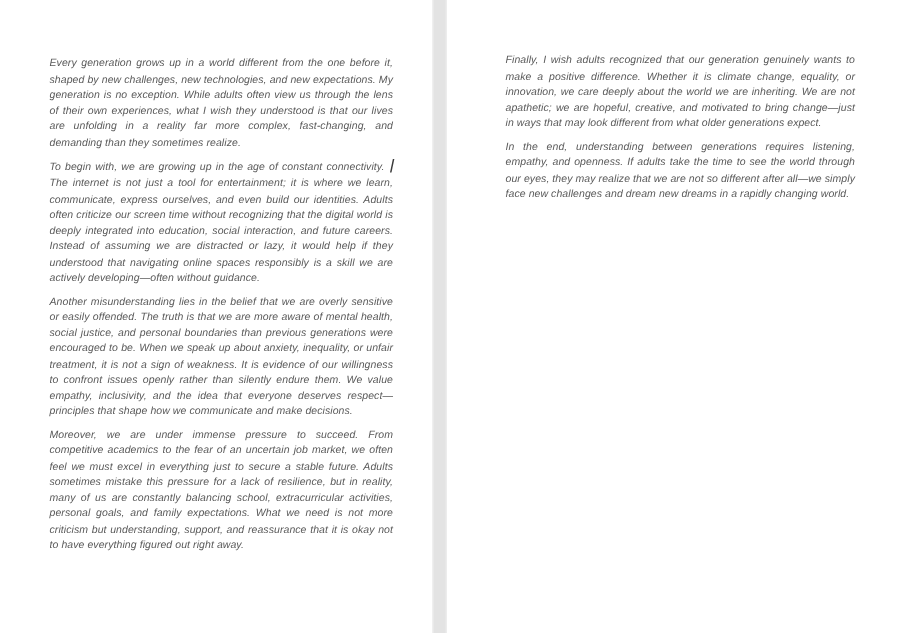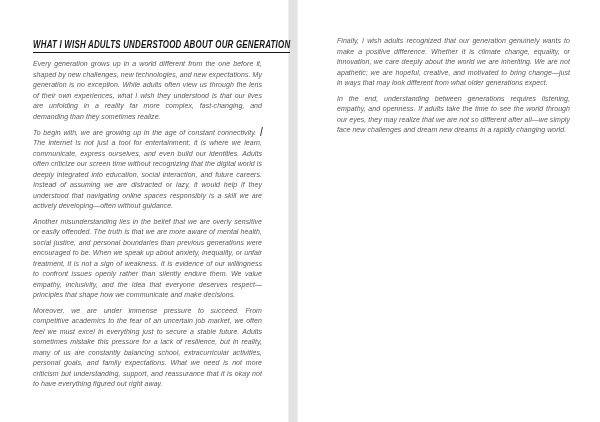--- a/index.html
+++ b/index.html
@@ -81,21 +81,20 @@
     vertical-align: -1px;
     margin-left: 2px;
   }
 </style>
 </head>
 <body>
 
 <div class="canvas">
 
   <div class="page page-left">
-    <h1 class="doc-title"><span class="title-inner">WHAT I WISH ADULTS UNDERSTOOD ABOUT OUR GENERATION</span></h1>
 
     <p class="para">Every generation grows up in a world different from the one before it, shaped by new challenges, new technologies, and new expectations. My generation is no exception. While adults often view us through the lens of their own experiences, what I wish they understood is that our lives are unfolding in a reality far more complex, fast-changing, and demanding than they sometimes realize.</p>
 
     <p class="para"><span>To begin with, we are growing up in the age of constant connectivity. </span><span class="caret"></span> <span>The internet is not just a tool for entertainment; it is where we learn, communicate, express ourselves, and even build our identities. Adults often criticize our screen time without recognizing that the digital world is deeply integrated into education, social interaction, and future careers. Instead of assuming we are distracted or lazy, it would help if they understood that navigating online spaces responsibly is a skill we are actively developing—often without guidance.</span></p>
 
     <p class="para">Another misunderstanding lies in the belief that we are overly sensitive or easily offended. The truth is that we are more aware of mental health, social justice, and personal boundaries than previous generations were encouraged to be. When we speak up about anxiety, inequality, or unfair treatment, it is not a sign of weakness. It is evidence of our willingness to confront issues openly rather than silently endure them. We value empathy, inclusivity, and the idea that everyone deserves respect—principles that shape how we communicate and make decisions.</p>
 
     <p class="para">Moreover, we are under immense pressure to succeed. From competitive academics to the fear of an uncertain job market, we often feel we must excel in everything just to secure a stable future. Adults sometimes mistake this pressure for a lack of resilience, but in reality, many of us are constantly balancing school, extracurricular activities, personal goals, and family expectations. What we need is not more criticism but understanding, support, and reassurance that it is okay not to have everything figured out right away.</p>
   </div>
 

